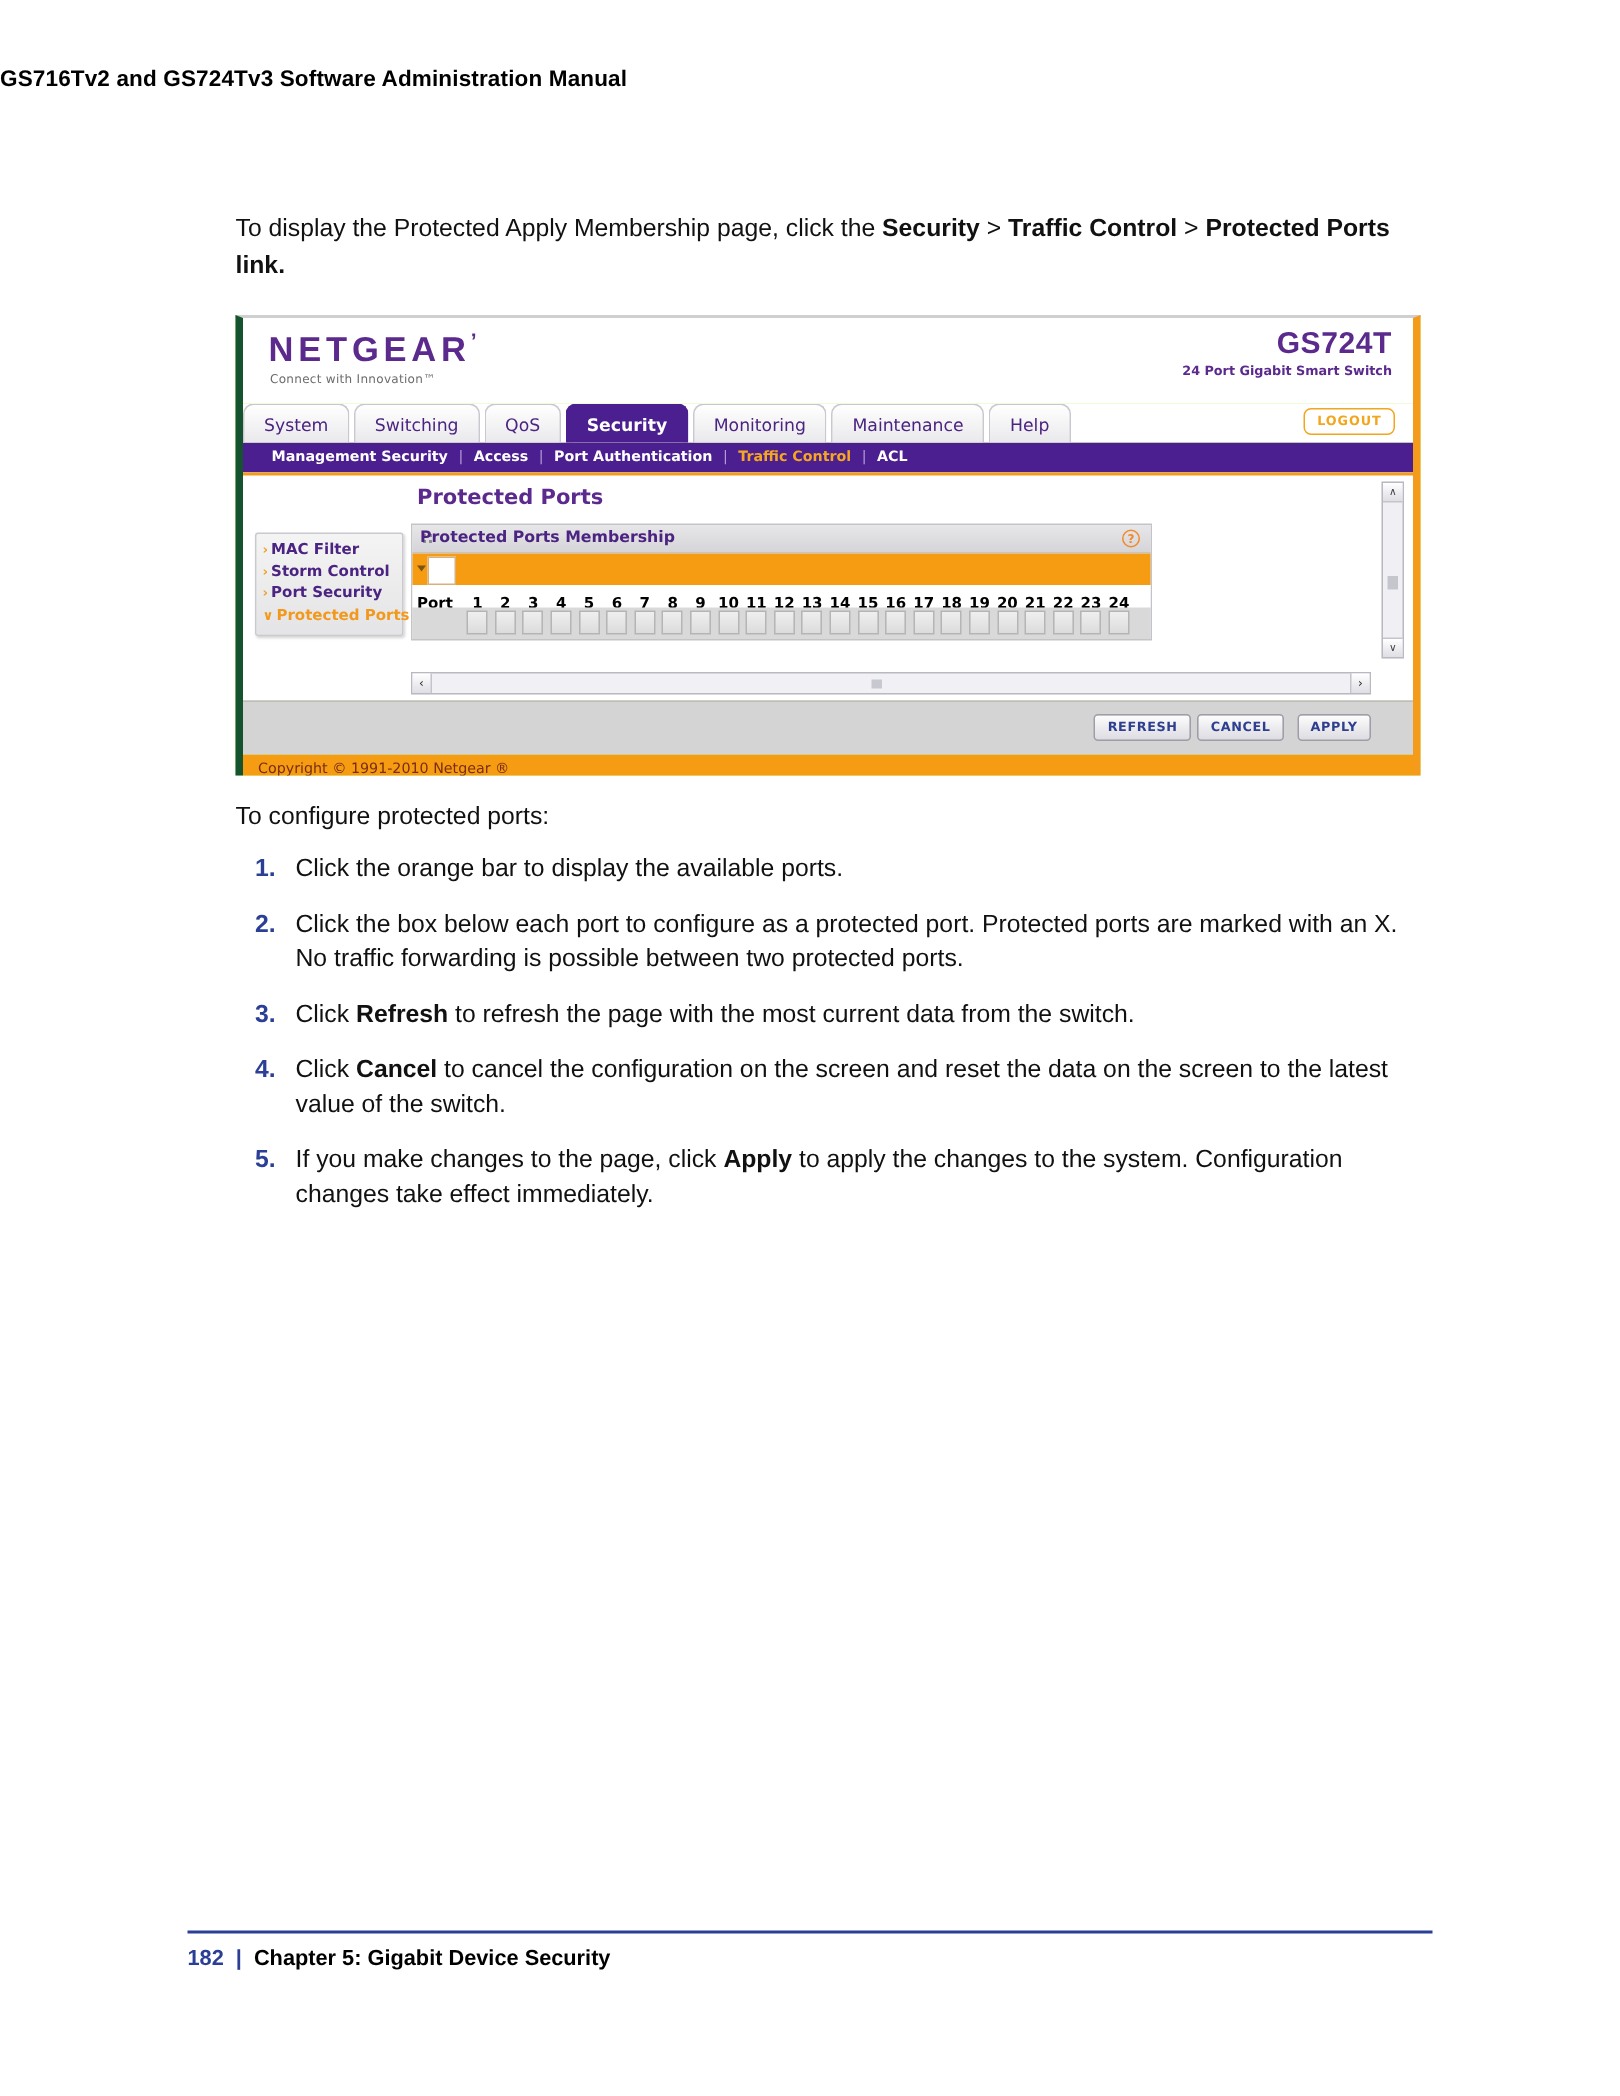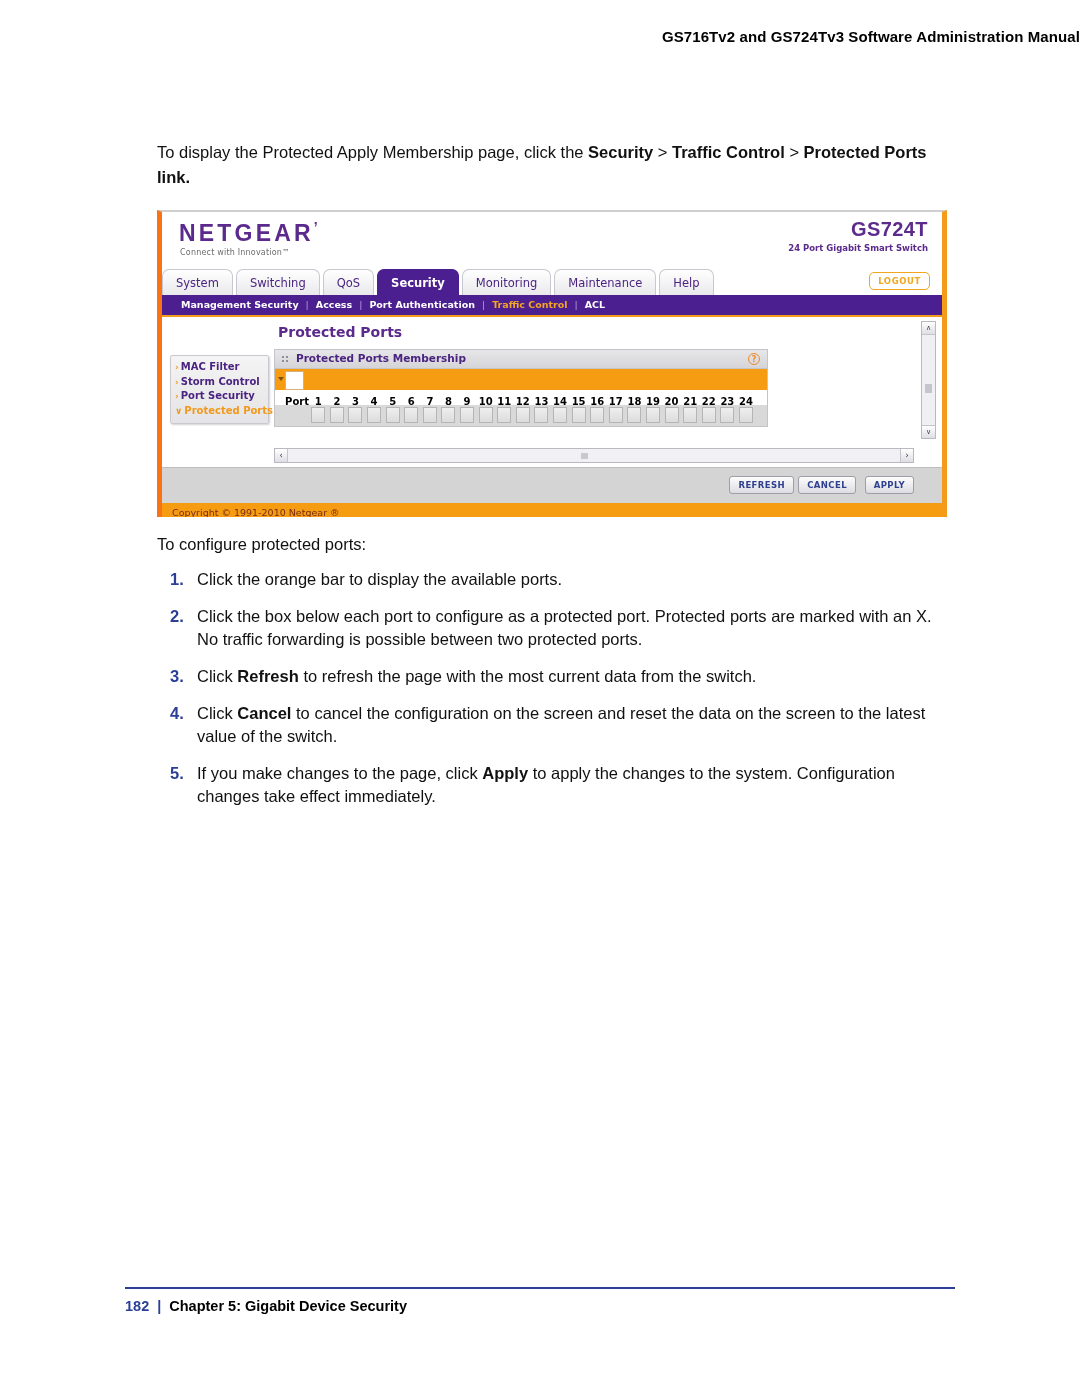--- a/index.html
+++ b/index.html
@@ -12,24 +12,24 @@
     background: #ffffff;
     font-family: "Liberation Sans", sans-serif;
     color: #000000;
     position: relative;
     overflow: hidden;
   }
 
   
   .doc-header {
     position: absolute;
-    top: 28px;
+    top: 44px;
     left: 0;
     width: 1080px;
-    text-align: right;
+    text-align: left;
     font-size: 15px;
     font-weight: bold;
     letter-spacing: .1px;
     color: #000;
   }
 
   .doc-body {
     position: absolute;
     top: 140px;
     left: 157px;
@@ -44,21 +44,21 @@
   .intro-para b { font-weight: bold; }
   .gt { font-weight: normal; }
 
   
   .ui-shot {
     position: relative;
     margin-top: 20px;
     width: 790px;
     height: 307px;
     background: #bef264;
-    border-left: 5px solid #f97316;
+    border-left: 5px solid #14532d;
     border-right: 5px solid #f59b1c;
     border-top: 2px solid #cfcfcf;
     box-sizing: border-box;
     overflow: hidden;
     font-family: "DejaVu Sans", sans-serif;
   }
 
   .ui-topbar {
     height: 57px;
     background: #ffffff;
@@ -215,21 +215,21 @@
     width: 492px;
   }
   .panel-head {
     height: 18px;
     background: linear-gradient(#e7e7e9, #d5d5d9);
     border-bottom: 1px solid #c3c3c8;
     position: relative;
   }
   .panel-head-title {
     position: absolute;
-    left: 21px;
+    left: 5px;
     top: 2px;
     font-size: 10.5px;
     font-weight: bold;
     color: #4b2381;
   }
   .grip-icon {
     position: absolute;
     left: 7px;
     top: 6px;
     width: 7px;
@@ -287,21 +287,21 @@
     white-space: nowrap;
     padding-left: 3px;
   }
   .port-label {
     display: inline-block;
     font-size: 10px;
     font-weight: bold;
     color: #000;
     line-height: 15px;
     width: 31px;
-    text-align: right;
+    text-align: left;
   }
   .port-num {
     display: inline-block;
     width: 18.6px;
     font-size: 10px;
     font-weight: bold;
     color: #000;
     line-height: 15px;
     text-align: center;
   }

